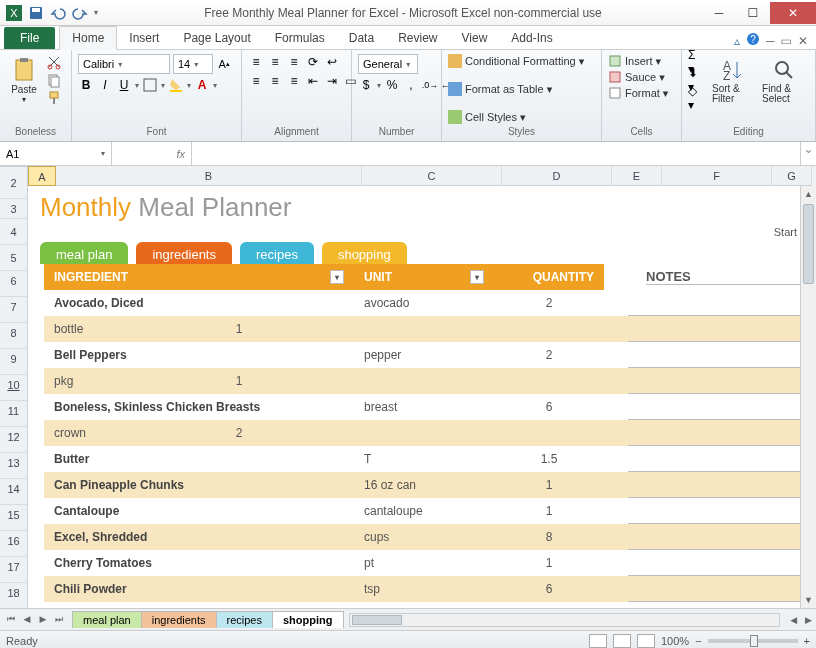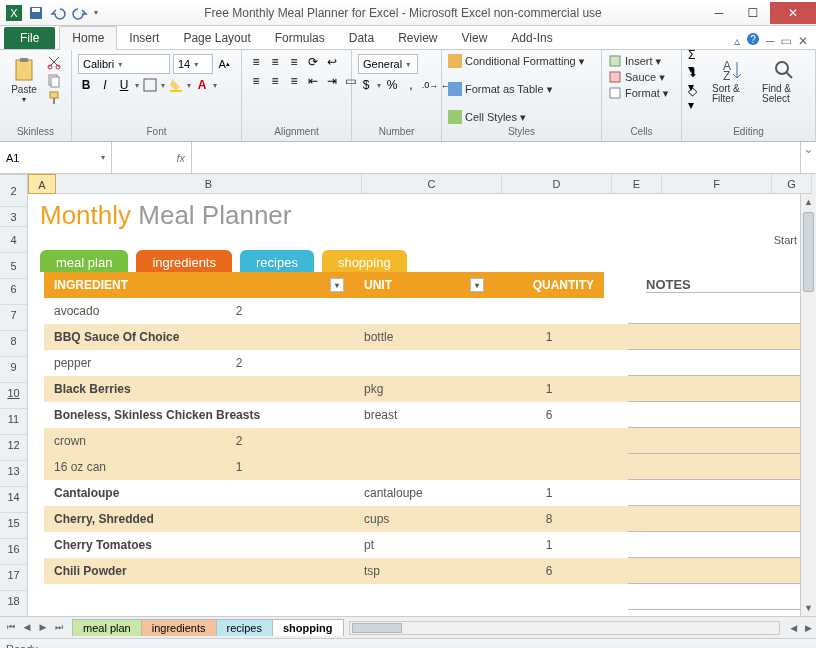--- a/index.html
+++ b/index.html
@@ -31,21 +31,21 @@
 .bigbtn svg { width: 28px; height: 28px; }
 .smallbtns { display: flex; flex-direction: column; gap: 2px; }
 .row { display: flex; align-items: center; gap: 3px; }
 .btnicon { width: 16px; height: 16px; display: inline-flex; align-items: center; justify-content: center; }
 .combo { height: 20px; border: 1px solid #b5bfc7; background: #fff; font-size: 11px; display: flex; align-items: center; padding: 0 4px; }
 .combo .arrow { margin-left: 4px; font-size: 8px; color: #666; }
 .ribbtn { font-size: 11px; color: #333; display: flex; align-items: center; gap: 3px; white-space: nowrap; }
 .ribbtn svg { width: 14px; height: 14px; }
 
 
-.fbar { height: 32px; display: flex; border-bottom: 1px solid #ccc; }
+.fbar { height: 24px; display: flex; border-bottom: 1px solid #ccc; }
 .namebox { width: 112px; border-right: 1px solid #ccc; display: flex; align-items: center; padding: 0 6px; font-size: 11px; }
 .namebox .arrow { margin-left: auto; font-size: 8px; color: #666; }
 .fx { width: 80px; border-right: 1px solid #ccc; display: flex; align-items: center; justify-content: flex-end; padding-right: 6px; color: #777; font-style: italic; font-size: 11px; }
 .formula-input { flex: 1; padding: 0 6px; }
 
 
 .gridwrap { position: relative; height: calc(648px - 26px - 24px - 92px - 22px - 22px - 20px); display: flex; }
 .rowhdrs { width: 28px; background: #eef1f4; border-right: 1px solid #c8d0d8; }
 .rowhdr { height: 20px; border-bottom: 1px solid #d4dde4; text-align: center; font-size: 11px; color: #445; line-height: 20px; }
 .rowhdr.tall { height: 32px; line-height: 32px; }
@@ -192,21 +192,21 @@
             </svg>
           </span>
         <span class="btnicon">
             <svg viewBox="0 0 16 16">
               <rect x="4" y="2" width="8" height="6" fill="#f4d27a" stroke="#b08a2e"></rect>
               <rect x="7" y="8" width="2" height="6" fill="#888"></rect>
             </svg>
           </span>
       </div>
     </div>
-    <div class="rgroup-label">Skinless</div>
+    <div class="rgroup-label">Boneless</div>
   </div>
 
   <div class="rgroup" style="width:170px">
     <div class="rbody" style="flex-direction:column;gap:3px">
       <div class="row">
         <div class="combo" style="width:92px">
             <span>Calibri</span>
             <span class="arrow">▾</span>
           </div>
         <div class="combo" style="width:40px">
@@ -410,57 +410,63 @@
               <span class="filter">▾</span>
             </div>
           <div class="hcell" style="width:110px;justify-content:flex-end">
               <span>QUANTITY</span>
             </div>
         </div>
         <div class="notes-head" style="margin-left:30px;width:160px">NOTES</div>
       </div>
       <div id="datarows">
           <div class="datarow">
+            <div class="cell-ing">Avocado, Diced</div>
             <div class="cell-unit">avocado</div>
             <div class="cell-qty">2</div>
           </div>
           <div class="datarow alt">
-            <div class="cell-ing">BBQ Sauce Of Choice</div>
             <div class="cell-unit">bottle</div>
             <div class="cell-qty">1</div>
           </div>
           <div class="datarow">
+            <div class="cell-ing">Bell Peppers</div>
             <div class="cell-unit">pepper</div>
             <div class="cell-qty">2</div>
           </div>
           <div class="datarow alt">
-            <div class="cell-ing">Black Berries</div>
             <div class="cell-unit">pkg</div>
             <div class="cell-qty">1</div>
           </div>
           <div class="datarow">
             <div class="cell-ing">Boneless, Skinless Chicken Breasts</div>
             <div class="cell-unit">breast</div>
             <div class="cell-qty">6</div>
           </div>
           <div class="datarow alt">
             <div class="cell-unit">crown</div>
             <div class="cell-qty">2</div>
           </div>
+          <div class="datarow">
+            <div class="cell-ing">Butter</div>
+            <div class="cell-unit">T</div>
+            <div class="cell-qty">1.5</div>
+          </div>
           <div class="datarow alt">
+            <div class="cell-ing">Can Pineapple Chunks</div>
             <div class="cell-unit">16 oz can</div>
             <div class="cell-qty">1</div>
           </div>
           <div class="datarow">
             <div class="cell-ing">Cantaloupe</div>
             <div class="cell-unit">cantaloupe</div>
             <div class="cell-qty">1</div>
           </div>
           <div class="datarow alt">
-            <div class="cell-ing">Cherry, Shredded</div>
+            <div class="cell-ing">Excel, Shredded</div>
             <div class="cell-unit">cups</div>
             <div class="cell-qty">8</div>
           </div>
           <div class="datarow">
             <div class="cell-ing">Cherry Tomatoes</div>
             <div class="cell-unit">pt</div>
             <div class="cell-qty">1</div>
           </div>
           <div class="datarow alt">
             <div class="cell-ing">Chili Powder</div>
@@ -508,13 +514,24 @@
     </div>
   <div class="hscroll">
       <div class="thumb"></div>
     </div>
   <span style="font-size:9px;color:#666;padding:0 4px">◀</span>
     <span style="font-size:9px;color:#666;padding:0 4px">▶</span>
 </div>
 
 <div class="statusbar">
   <span>Ready</span>
+  <div class="right">
+    <div class="viewbtn"></div>
+    <div class="viewbtn"></div>
+    <div class="viewbtn"></div>
+    <span>100%</span>
+    <span>−</span>
+    <div class="zoomslider">
+        <div class="knob"></div>
+      </div>
+    <span>+</span>
+  </div>
 </div>
 
 </body></html>

